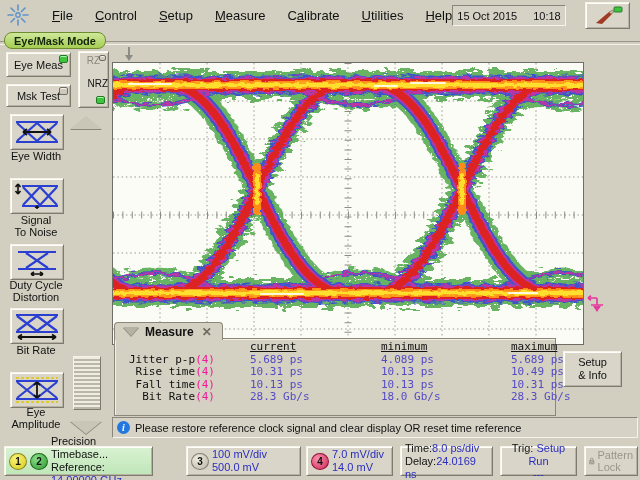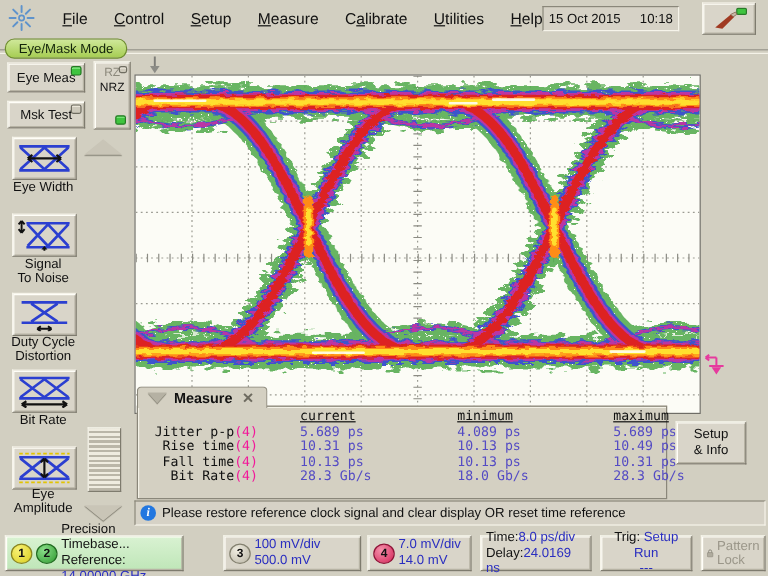--- a/index.html
+++ b/index.html
@@ -12,29 +12,29 @@
   
   #menubar{position:absolute;left:0;top:0;width:640px;height:30px;display:flex;align-items:center;}
   #logo{margin-left:6px;width:24px;height:24px;flex:0 0 auto;}
   .menu-item{font-size:13px;margin-left:22px;cursor:default;}
   #datebox{position:absolute;left:452px;top:5px;width:112px;height:19px;
            display:flex;align-items:center;justify-content:center;gap:16px;font-size:11px;}
   #touchbtn{position:absolute;left:585px;top:2px;width:43px;height:25px;display:flex;align-items:center;justify-content:center;}
   #hgroove{position:absolute;left:0;top:41px;width:640px;height:2px;border-top:1px solid #97948a;border-bottom:1px solid #f4f2e8;}
   #modetab{position:absolute;left:4px;top:32px;width:100px;height:15px;border-radius:8px;
            background:linear-gradient(180deg,#cfe89a,#a6cd52);border:1px solid #6d8c2e;
-           font-size:11px;font-weight:normal;color:#13240a;display:flex;align-items:center;justify-content:center;}
+           font-size:11px;font-weight:bold;color:#13240a;display:flex;align-items:center;justify-content:center;}
   
   .side-btn{position:absolute;font-size:11px;display:flex;align-items:center;justify-content:center;}
   .led{position:absolute;width:7px;height:6px;border-radius:2px;border:1px solid #6f6d61;}
   .led.green{background:#3fc43f;box-shadow:inset 0 1px 0 #aaffaa;border-color:#237a23;}
   .led.gray{background:#cdc9bb;box-shadow:inset 0 1px 0 #f4f0e4;}
   #rznrz{position:absolute;left:78px;top:51px;width:29px;height:55px;font-size:10px;}
   #rznrz .rz{position:absolute;left:0;top:3px;width:100%;text-align:center;color:#8b887b;}
-  #rznrz .nrz{position:absolute;left:0;top:16px;width:100%;text-align:center;color:#111;}
+  #rznrz .nrz{position:absolute;left:0;top:26px;width:100%;text-align:right;color:#111;}
   .iconbtn{position:absolute;left:10px;width:52px;height:34px;display:flex;align-items:center;justify-content:center;}
   .toollabel{position:absolute;left:0px;width:72px;text-align:center;font-size:11px;line-height:12px;white-space:pre-line;}
   
   .scrolltri{position:absolute;width:0;height:0;border-left:16px solid transparent;border-right:16px solid transparent;}
   .scrolltri.up{border-bottom:13px solid #c9c5b7;filter:drop-shadow(0 1px 0 #8a877a);}
   .scrolltri.down{border-top:13px solid #c9c5b7;filter:drop-shadow(0 1px 0 #8a877a);}
   #scrollthumb{position:absolute;left:73px;top:356px;width:26px;height:52px;
      background:repeating-linear-gradient(180deg,#efece0 0 2px,#bab6a8 2px 4px);
      border:1px solid;border-color:#f6f4ea #7e7b6e #7e7b6e #f6f4ea;}
   

